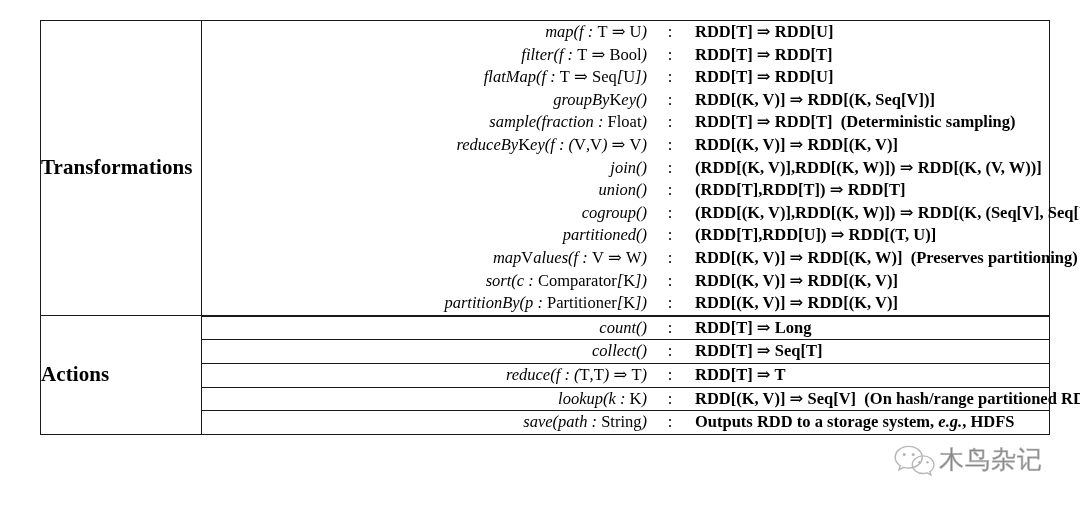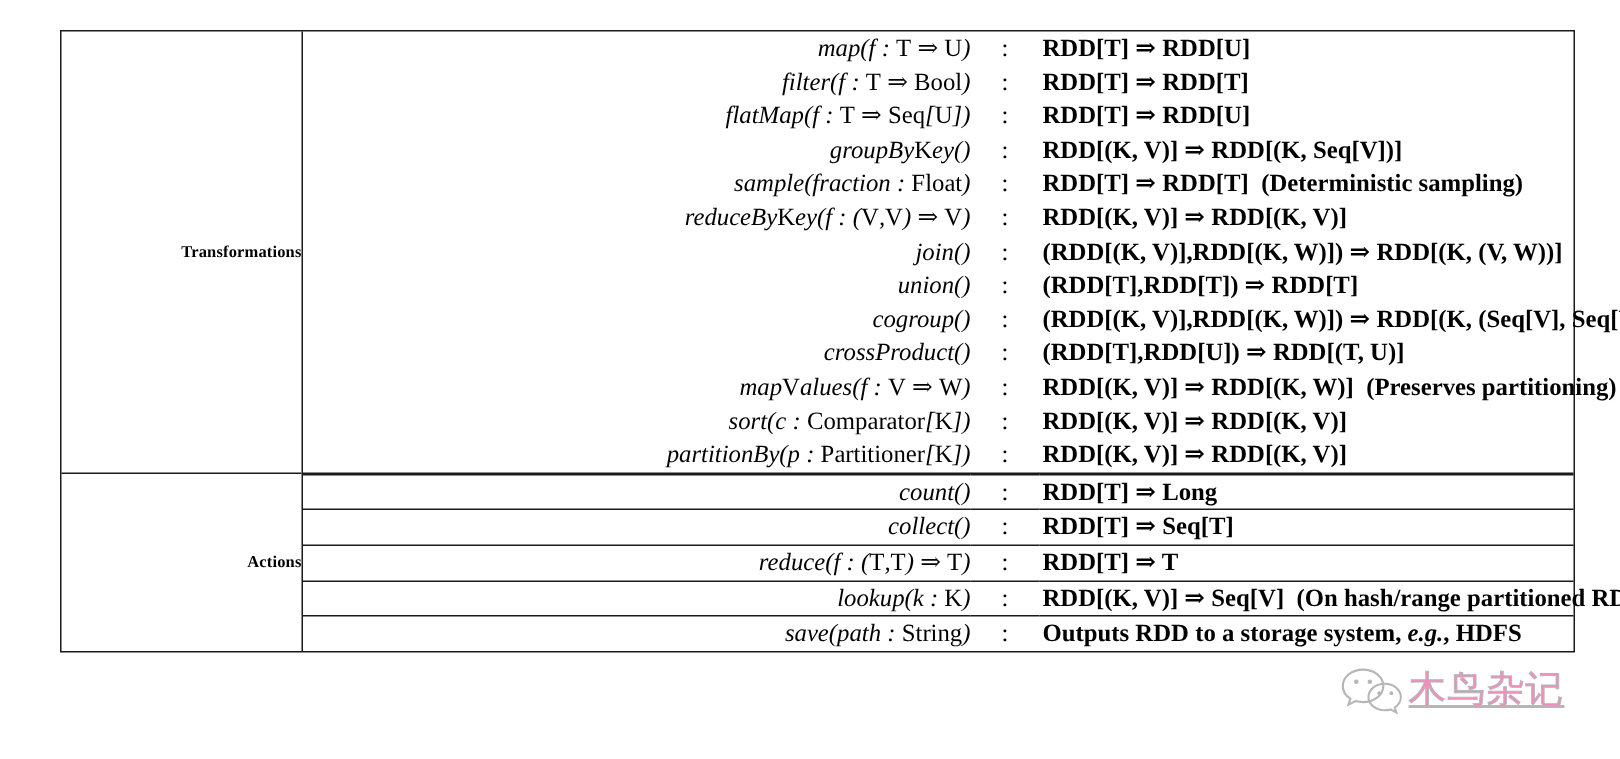--- a/index.html
+++ b/index.html
@@ -40,23 +40,23 @@
     table-layout: fixed;
   }
 
   table.rdd td {
     vertical-align: middle;
     padding: 0;
   }
 
   td.label-cell {
     width: 160px;
-    text-align: right;
+    text-align: left;
     font-weight: bold;
-    font-size: 11px;
+    font-size: 21px;
     border-right: 1.2px solid #1a1a1a;
     font-family: "Liberation Serif", "DejaVu Serif", serif;
     letter-spacing: 0.1px;
   }
 
   tr.section-split td {
     border-top: 1.2px solid #1a1a1a;
   }
 
   td.ops-cell {
@@ -125,25 +125,24 @@
   }
   .wm-logo {
     width: 44px;
     height: 36px;
     flex: 0 0 auto;
     margin-right: 2px;
   }
   .wm-text {
     font-family: "DejaVu Sans", sans-serif;
     font-size: 25px;
-    color: #ec4899;
+    color: #404040;
     letter-spacing: 1px;
     -webkit-text-stroke: 0.6px #8a8a8a;
     white-space: nowrap;
-    text-decoration: underline;
   }
 </style>
 </head>
 <body>
 
 <div class="page">
 
   <div class="table-wrap">
     <table class="rdd">
       <tbody>
@@ -191,21 +190,21 @@
                     <td class="op-sig">union()</td>
                     <td class="op-colon">:</td>
                     <td class="op-type"><span>(RDD[T],RDD[T]) ⇒ RDD[T]</span></td>
                   </tr>
                   <tr>
                     <td class="op-sig">cogroup()</td>
                     <td class="op-colon">:</td>
                     <td class="op-type"><span>(RDD[(K, V)],RDD[(K, W)]) ⇒ RDD[(K, (Seq[V], Seq[W]))]</span></td>
                   </tr>
                   <tr>
-                    <td class="op-sig">crossProduct()</td>
+                    <td class="op-sig">partitioned()</td>
                     <td class="op-colon">:</td>
                     <td class="op-type"><span>(RDD[T],RDD[U]) ⇒ RDD[(T, U)]</span></td>
                   </tr>
                   <tr>
                     <td class="op-sig">map<span class="rm">V</span>alues(f : <span class="rm">V</span> ⇒ <span class="rm">W</span>)</td>
                     <td class="op-colon">:</td>
                     <td class="op-type"><span>RDD[(K, V)] ⇒ RDD[(K, W)]</span>&nbsp;&nbsp;<span class="note">(Preserves partitioning)</span></td>
                   </tr>
                   <tr>
                     <td class="op-sig">sort(c : <span class="rm">Comparator</span>[<span class="rm">K</span>])</td>

